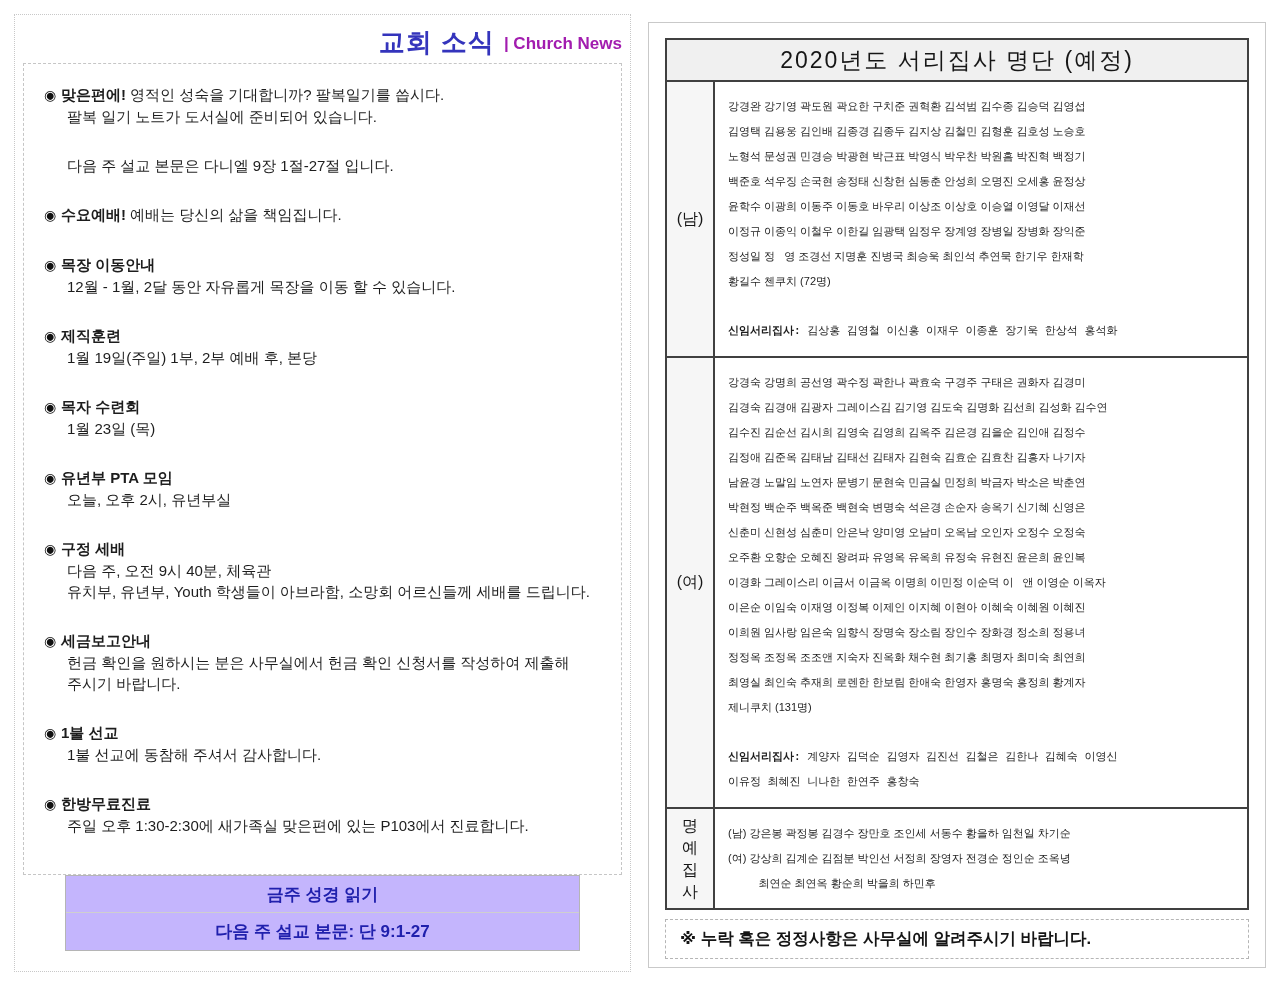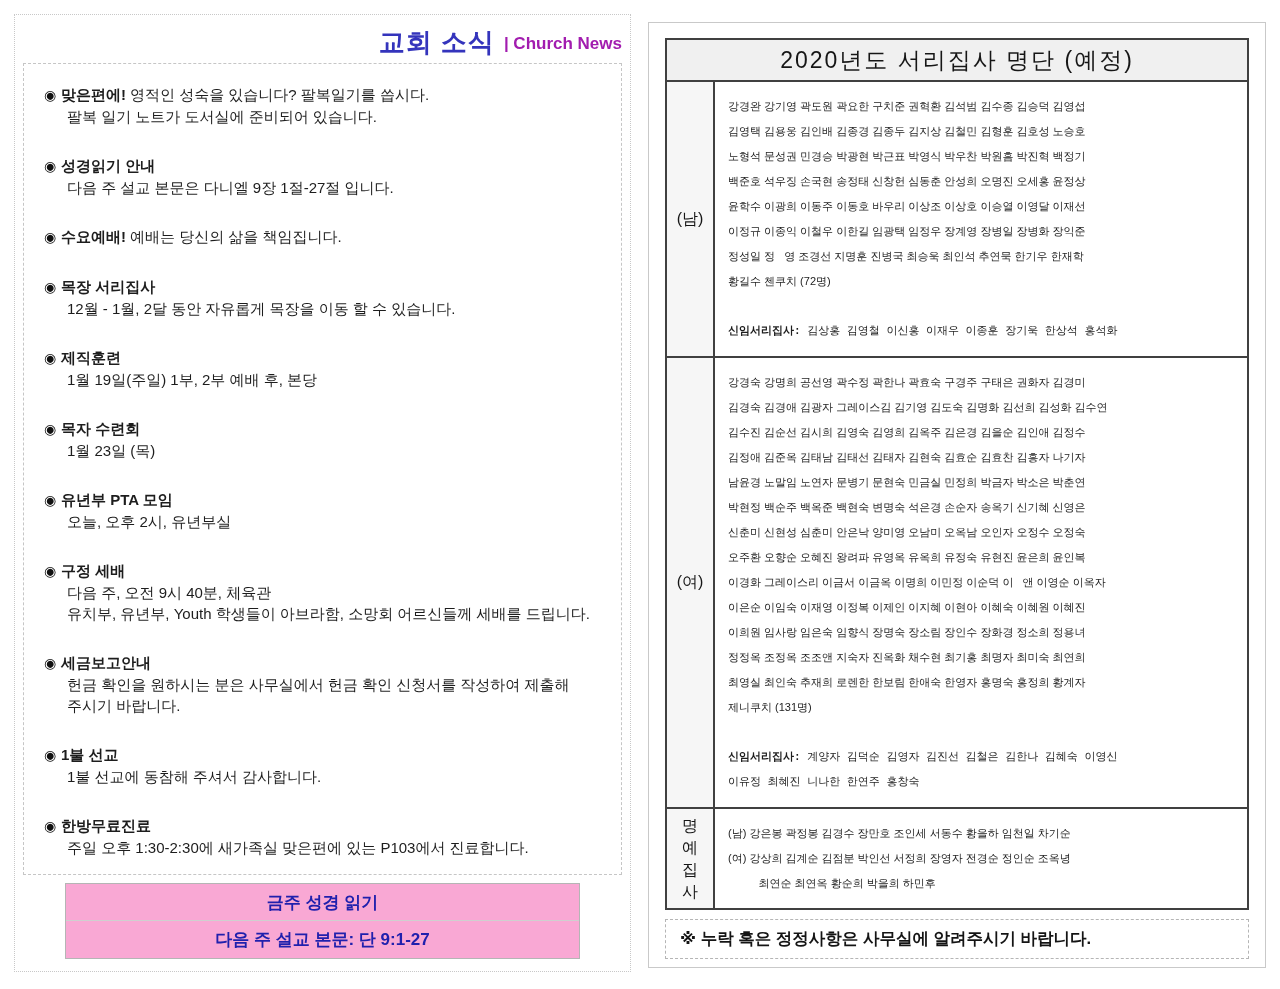--- a/index.html
+++ b/index.html
@@ -22,21 +22,21 @@
     background: #fff;
   }
   .news-item { margin-bottom: 28px; font-size: 15px; line-height: 21px; }
   .news-item:last-child { margin-bottom: 12px; }
   .news-head { }
   .bullet { display: inline-block; width: 17px; font-size: 14px; color: #111; }
   .news-title { font-weight: bold; margin-right: 4px; }
   .news-inline { }
   .news-lines { padding-left: 23px; white-space: pre-wrap; }
 
-  .footer-box { margin: 8px 42px 0 42px; border: 1px solid #b5b5b5; background: #f9a8d4; }
+  .footer-box { margin: 0 42px 0 42px; border: 1px solid #b5b5b5; background: #c4b5fd; }
   .footer-row {
     height: 37px; display: flex; align-items: center; justify-content: center;
     color: #2020ad; font-weight: bold; font-size: 17px;
   }
   .footer-row:first-child { border-bottom: 1px solid #cfcfcf; }
 
   
   .right-page {
     position: absolute; left: 648px; top: 22px; width: 618px; height: 946px;
     border: 1px solid #c9c9c9; background: #fff; padding: 15px 16px 16px 16px;
@@ -70,33 +70,32 @@
 <body>
 
 <div class="left-page">
   <div class="left-title">
     <span class="left-title-main">교회 소식</span>
     <span class="left-title-sub">| Church News</span>
   </div>
 
   <div class="news-box">
     <div class="news-item">
-      <div class="news-head"><span class="bullet">◉</span><span class="news-title">맞은편에!</span><span class="news-inline">영적인 성숙을 있습니다? 팔복일기를 씁시다.</span></div>
+      <div class="news-head"><span class="bullet">◉</span><span class="news-title">맞은편에!</span><span class="news-inline">영적인 성숙을 기대합니까? 팔복일기를 씁시다.</span></div>
       <div class="news-lines">팔복 일기 노트가 도서실에 준비되어 있습니다.</div>
     </div>
     <div class="news-item">
-      <div class="news-head"><span class="bullet">◉</span><span class="news-title">성경읽기 안내</span><span class="news-inline"></span></div>
       <div class="news-lines">다음 주 설교 본문은 다니엘 9장 1절-27절 입니다.</div>
     </div>
     <div class="news-item">
       <div class="news-head"><span class="bullet">◉</span><span class="news-title">수요예배!</span><span class="news-inline">예배는 당신의 삶을 책임집니다.</span></div>
       <div class="news-lines"></div>
     </div>
     <div class="news-item">
-      <div class="news-head"><span class="bullet">◉</span><span class="news-title">목장 서리집사</span><span class="news-inline"></span></div>
+      <div class="news-head"><span class="bullet">◉</span><span class="news-title">목장 이동안내</span><span class="news-inline"></span></div>
       <div class="news-lines">12월 - 1월, 2달 동안 자유롭게 목장을 이동 할 수 있습니다.</div>
     </div>
     <div class="news-item">
       <div class="news-head"><span class="bullet">◉</span><span class="news-title">제직훈련</span><span class="news-inline"></span></div>
       <div class="news-lines">1월 19일(주일) 1부, 2부 예배 후, 본당</div>
     </div>
     <div class="news-item">
       <div class="news-head"><span class="bullet">◉</span><span class="news-title">목자 수련회</span><span class="news-inline"></span></div>
       <div class="news-lines">1월 23일 (목)</div>
     </div>

